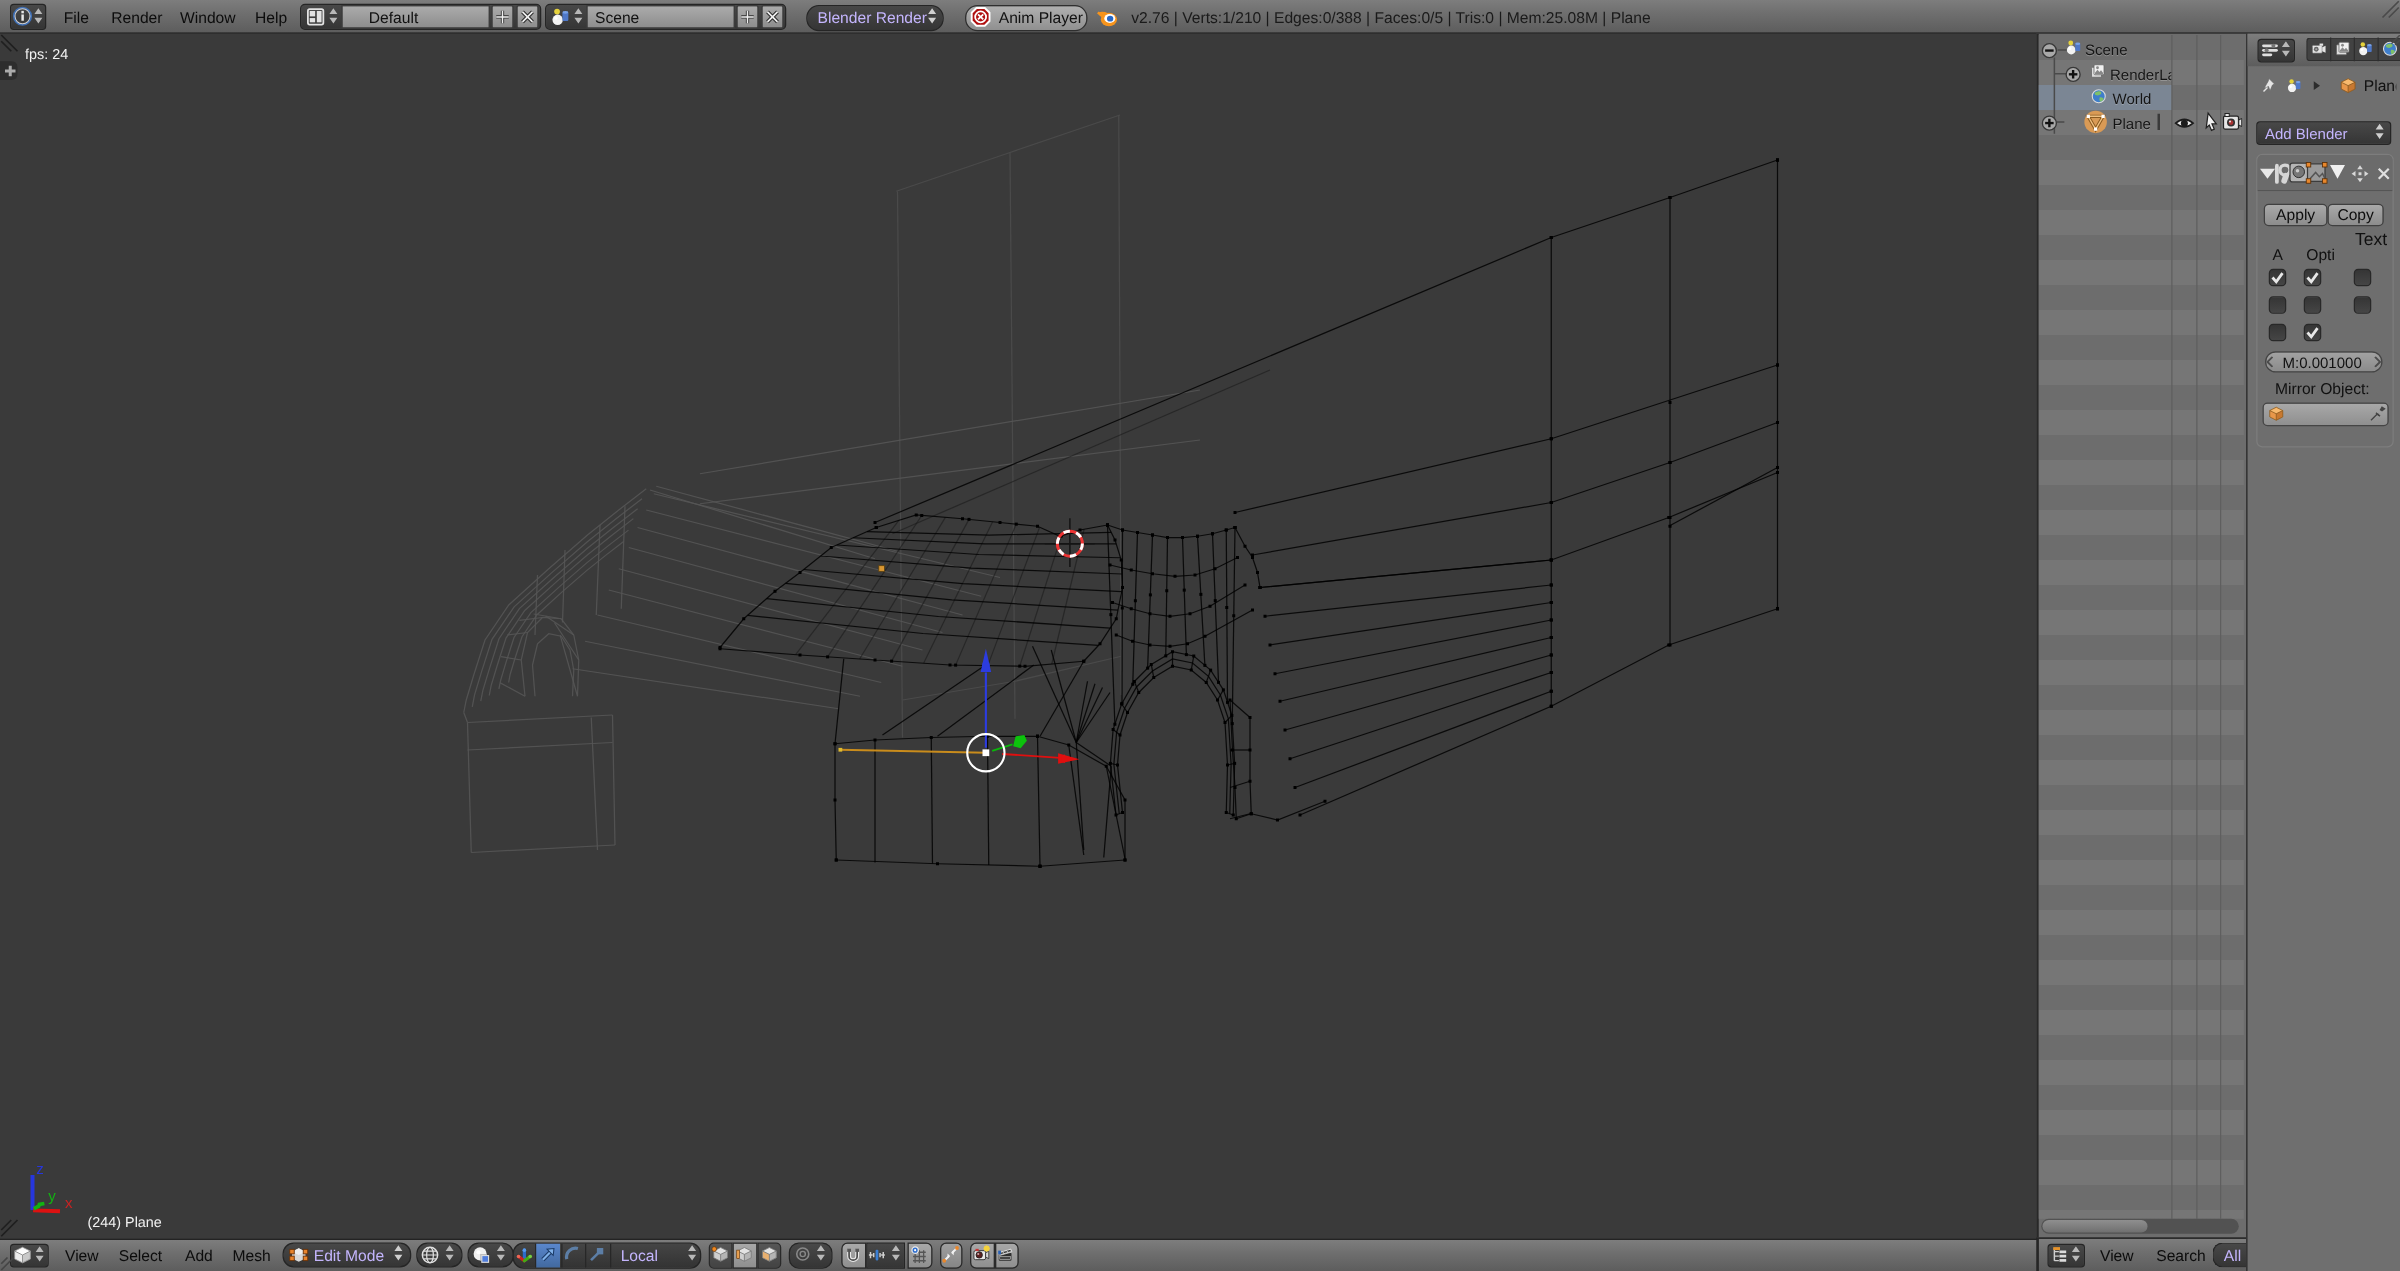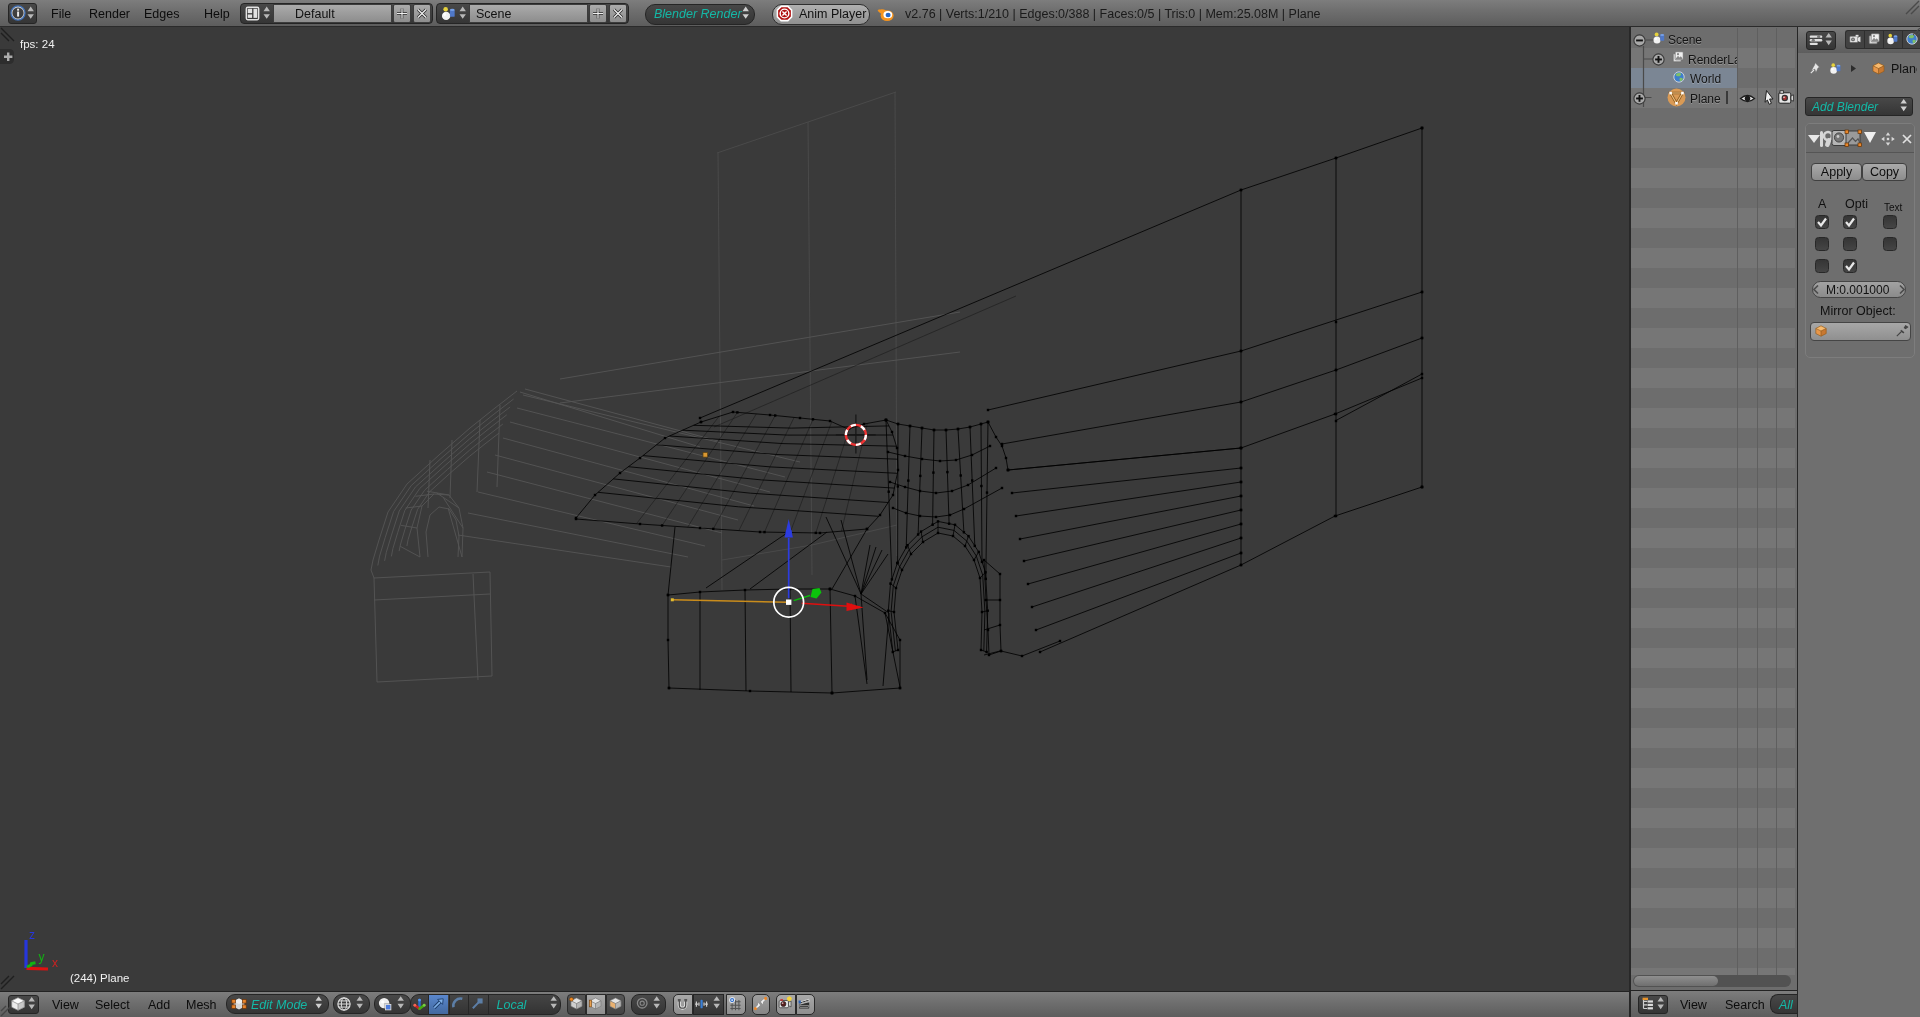--- a/index.html
+++ b/index.html
@@ -1,21 +1,21 @@
 <!DOCTYPE html>
 <html><head><meta charset="utf-8"><style>
 html,body{margin:0;padding:0;width:1920px;height:1017px;overflow:hidden;background:#393939;
 font-family:"Liberation Sans",sans-serif;-webkit-font-smoothing:antialiased;}
 .abs{position:absolute;}
 .hdr{background:linear-gradient(180deg,#7d7d7d 0%,#6f6f6f 40%,#5d5d5d 100%);}
 .menu{font-size:12.5px;color:#0c0c0c;}
 .dark{background:linear-gradient(180deg,#484848,#353535);border:1px solid #252525;border-radius:3px;box-sizing:border-box;}
 .darkpill{background:linear-gradient(180deg,#474747,#353535);border:1px solid #252525;border-radius:10px;box-sizing:border-box;}
 .lite{background:linear-gradient(180deg,#abaBAb,#8d8d8d);border:1px solid #3c3c3c;box-sizing:border-box;}
-.wtxt{color:#14b8a6;font-size:12.5px;font-style:italic;}
+.wtxt{color:#c4b5fd;font-size:12.5px;}
 .dtxt{color:#111;font-size:12.5px;}
 .btn{background:linear-gradient(180deg,#a9a9a9,#8c8c8c);border:1px solid #404040;border-radius:4px;box-sizing:border-box;color:#0d0d0d;font-size:12.5px;text-align:center;}
 .chk{background:linear-gradient(180deg,#353535,#454545);border:1px solid #282828;border-radius:3.5px;box-sizing:border-box;}
 
 </style></head><body>
 <div class="abs" style="left:0;top:0">
     <svg class="abs" style="left:0;top:0" width="1630" height="991" viewBox="0 0 1630 991">
 <rect x="0" y="0" width="1630" height="991" fill="#3a3a3a"></rect>
 <g stroke="#4a4a4a" fill="none" stroke-width="1">
 <path d="M717.0 153.0 L808.0 122.0 L896.0 92.0"></path>
@@ -432,21 +432,21 @@
     <circle cx="10" cy="10" r="7" fill="none" stroke="#cfcfcf" stroke-width="1.6"></circle>
     <circle cx="10" cy="10" r="7.8" fill="none" stroke="#3f6fb5" stroke-width="1.4"></circle>
     <rect x="9" y="8.4" width="2.2" height="5.6" fill="#e8e8e8"></rect>
     <rect x="9" y="5.2" width="2.2" height="2.2" fill="#e8e8e8"></rect>
   </svg>
 <svg class="abs" style="left:26px;top:6px" width="10" height="16">
     <path d="M1.5 5.2 l3.2 -4.6 l3.2 4.6 Z M1.5 8.2 l3.2 4.6 l3.2 -4.6 Z" fill="#b8b8b8"></path>
   </svg>
 <div class="abs menu" style="left:51px;top:7px">File</div>
 <div class="abs menu" style="left:89px;top:7px">Render</div>
-<div class="abs menu" style="left:144px;top:7px">Edges</div>
+<div class="abs menu" style="left:144px;top:7px">Window</div>
 <div class="abs menu" style="left:204px;top:7px">Help</div>
 <div class="abs dark" style="left:240px;top:3px;width:193px;height:21px;border-radius:4px"></div>
 <svg class="abs" style="left:243px;top:4px" width="19" height="19" viewBox="0 0 20 20">
     <rect x="3.5" y="3.5" width="13" height="13" rx="1.5" fill="none" stroke="#e2e2e2" stroke-width="1.5"></rect>
     <rect x="5" y="5" width="4.6" height="4.6" fill="#e2e2e2"></rect>
     <rect x="5" y="11" width="4.6" height="3.6" fill="#e2e2e2"></rect>
     <rect x="11" y="5" width="4" height="9.6" fill="#e2e2e2"></rect>
   </svg>
 <svg class="abs" style="left:262px;top:6px" width="10" height="16">
     <path d="M1.5 5.2 l3.2 -4.6 l3.2 4.6 Z M1.5 8.2 l3.2 4.6 l3.2 -4.6 Z" fill="#b8b8b8"></path>
@@ -859,21 +859,21 @@
     <path d="M10 2.5 L12.5 6 L7.5 6 Z M10 17.5 L12.5 14 L7.5 14 Z M2.5 10 L6 7.5 L6 12.5 Z M17.5 10 L14 7.5 L14 12.5 Z" fill="#d8d8d8"></path>
     <rect x="8.7" y="8.7" width="2.6" height="2.6" fill="#d8d8d8"></rect>
   </svg>
 <svg class="abs" style="left:1899px;top:131px" width="16" height="16" viewBox="0 0 20 20">
     <path d="M5 5 L15 15 M15 5 L5 15" stroke="#e0e0e0" stroke-width="2.2"></path>
   </svg>
 <div class="abs btn" style="left:1811px;top:162.5px;width:51px;height:18.5px;line-height:17.5px;">Apply</div>
 <div class="abs btn" style="left:1862px;top:162.5px;width:45px;height:18.5px;line-height:17.5px;">Copy</div>
 <div class="abs" style="left:1818px;top:197px;font-size:12.5px;color:#101010;">A</div>
 <div class="abs" style="left:1845px;top:197px;font-size:12.5px;color:#101010;">Opti</div>
-<div class="abs" style="left:1884px;top:202px;font-size:10px;color:#101010;">Text</div>
+<div class="abs" style="left:1884px;top:183px;font-size:14px;color:#101010;">Text</div>
 <div class="abs chk" style="left:1815px;top:215px;width:13.5px;height:13.5px;"></div>
 <svg class="abs" style="left:1815px;top:215px" width="14" height="14">
     <path d="M3 7 L6 10.5 L11 3.5" stroke="#e8e8e8" stroke-width="2.2" fill="none"></path>
   </svg>
 <div class="abs chk" style="left:1843px;top:215px;width:13.5px;height:13.5px;"></div>
 <svg class="abs" style="left:1843px;top:215px" width="14" height="14">
     <path d="M3 7 L6 10.5 L11 3.5" stroke="#e8e8e8" stroke-width="2.2" fill="none"></path>
   </svg>
 <div class="abs chk" style="left:1883px;top:215px;width:13.5px;height:13.5px;"></div>
 <div class="abs chk" style="left:1815px;top:237px;width:13.5px;height:13.5px;"></div>

